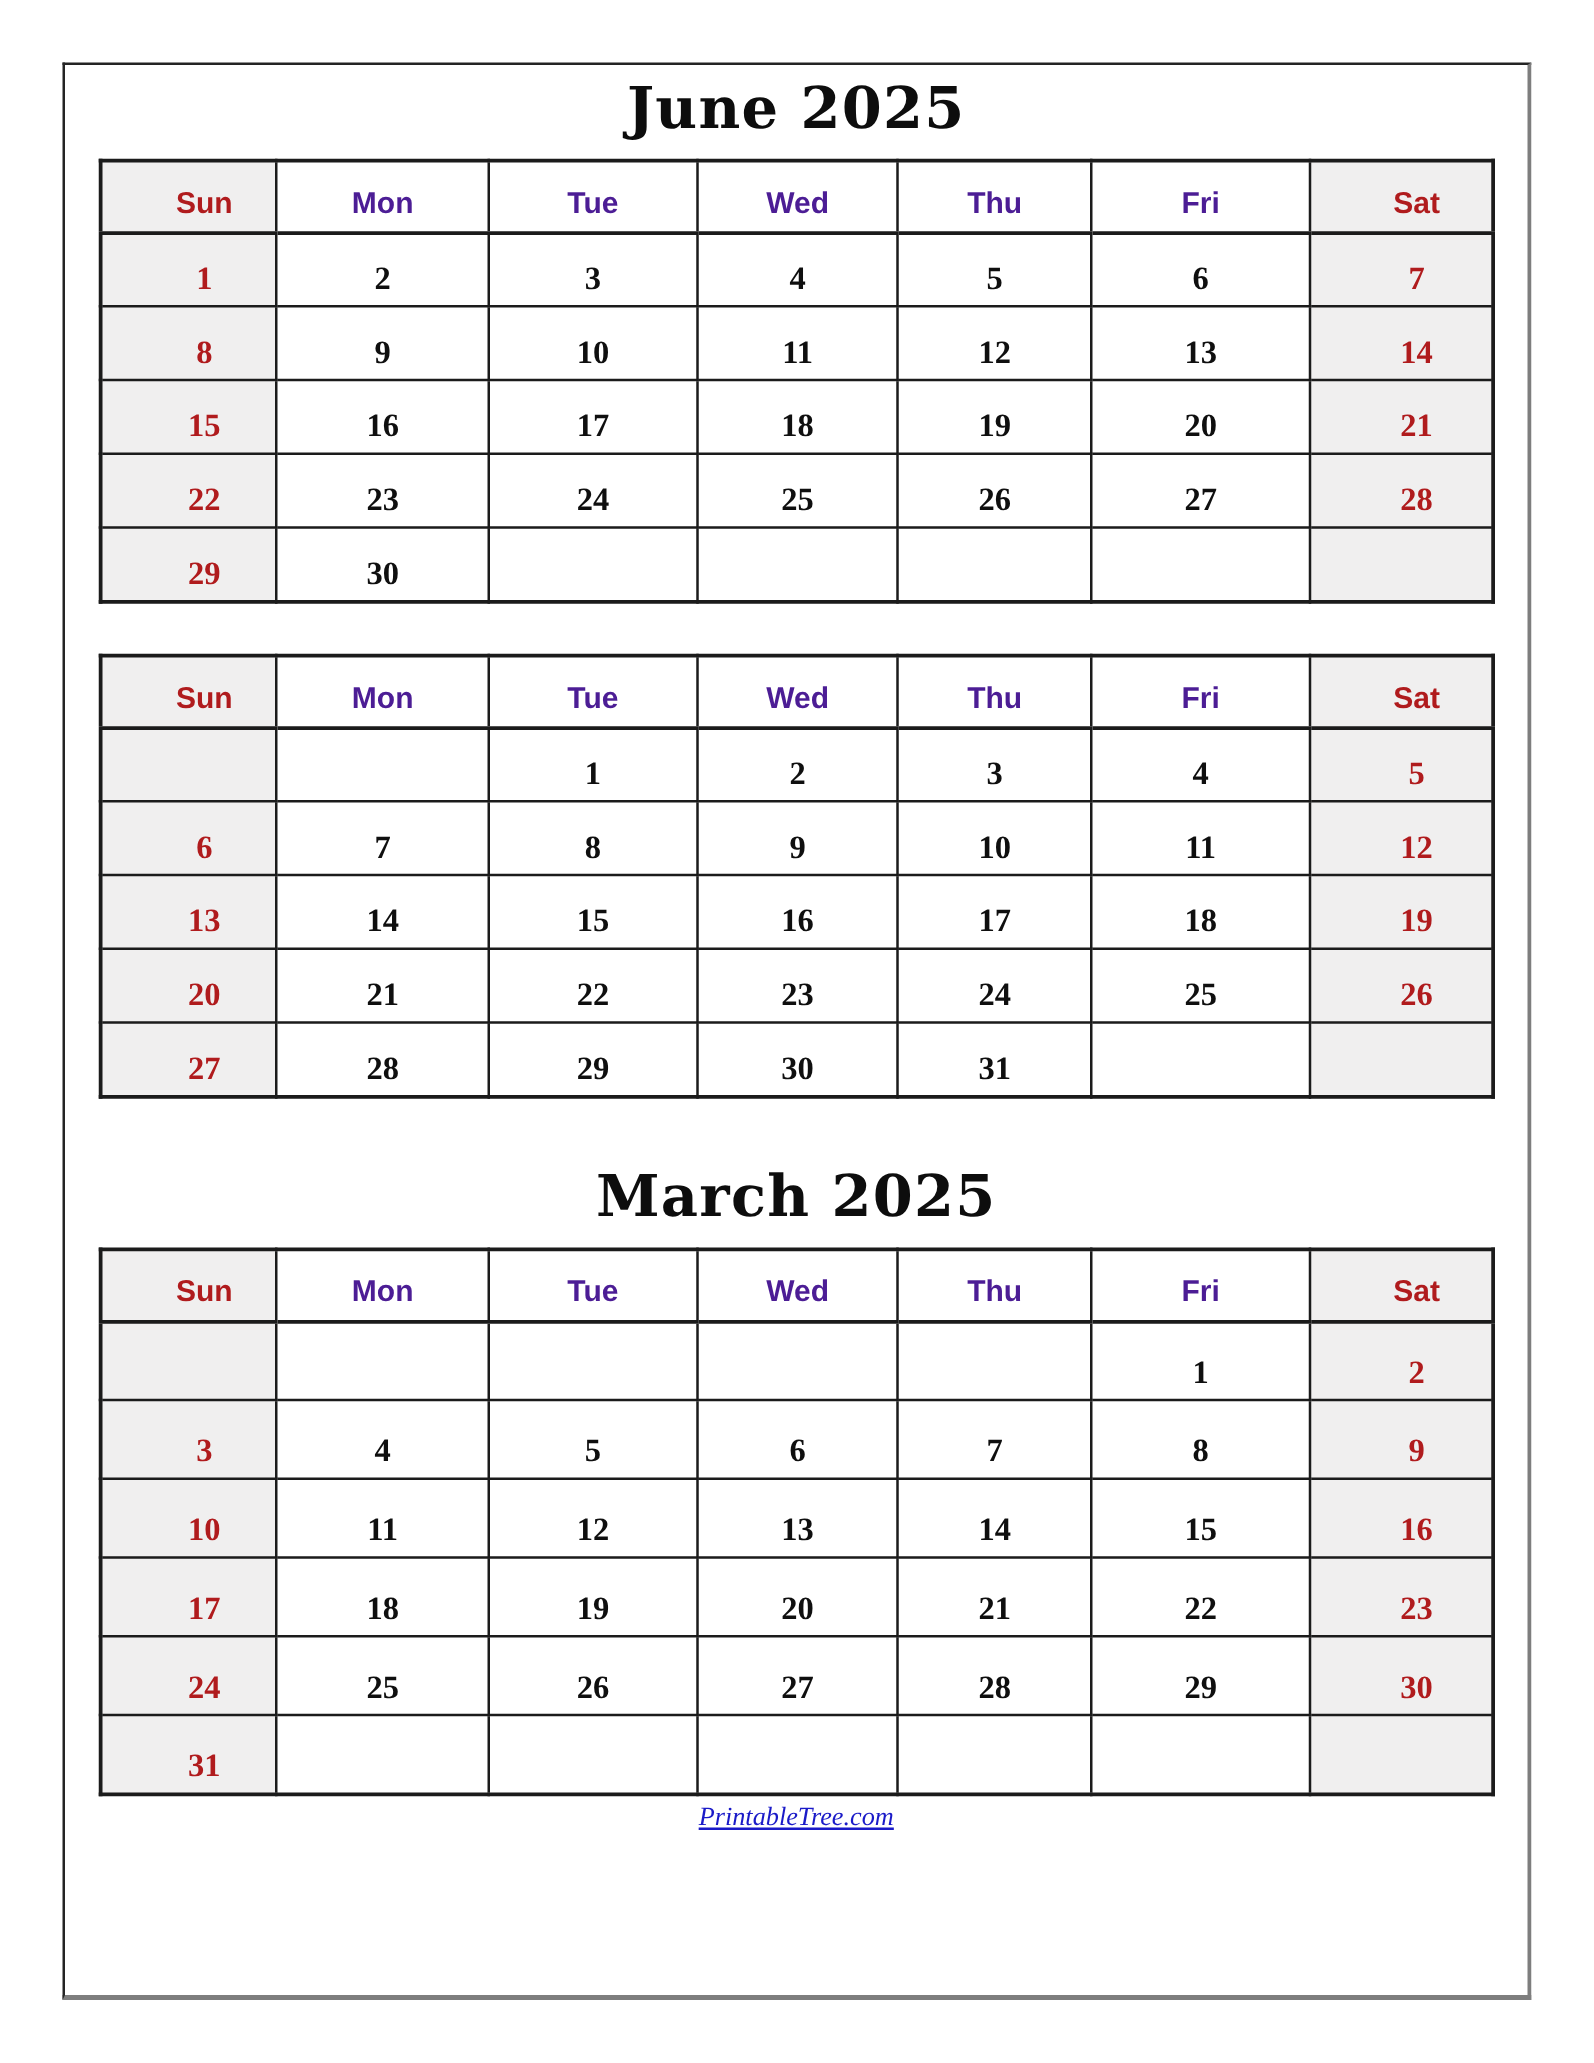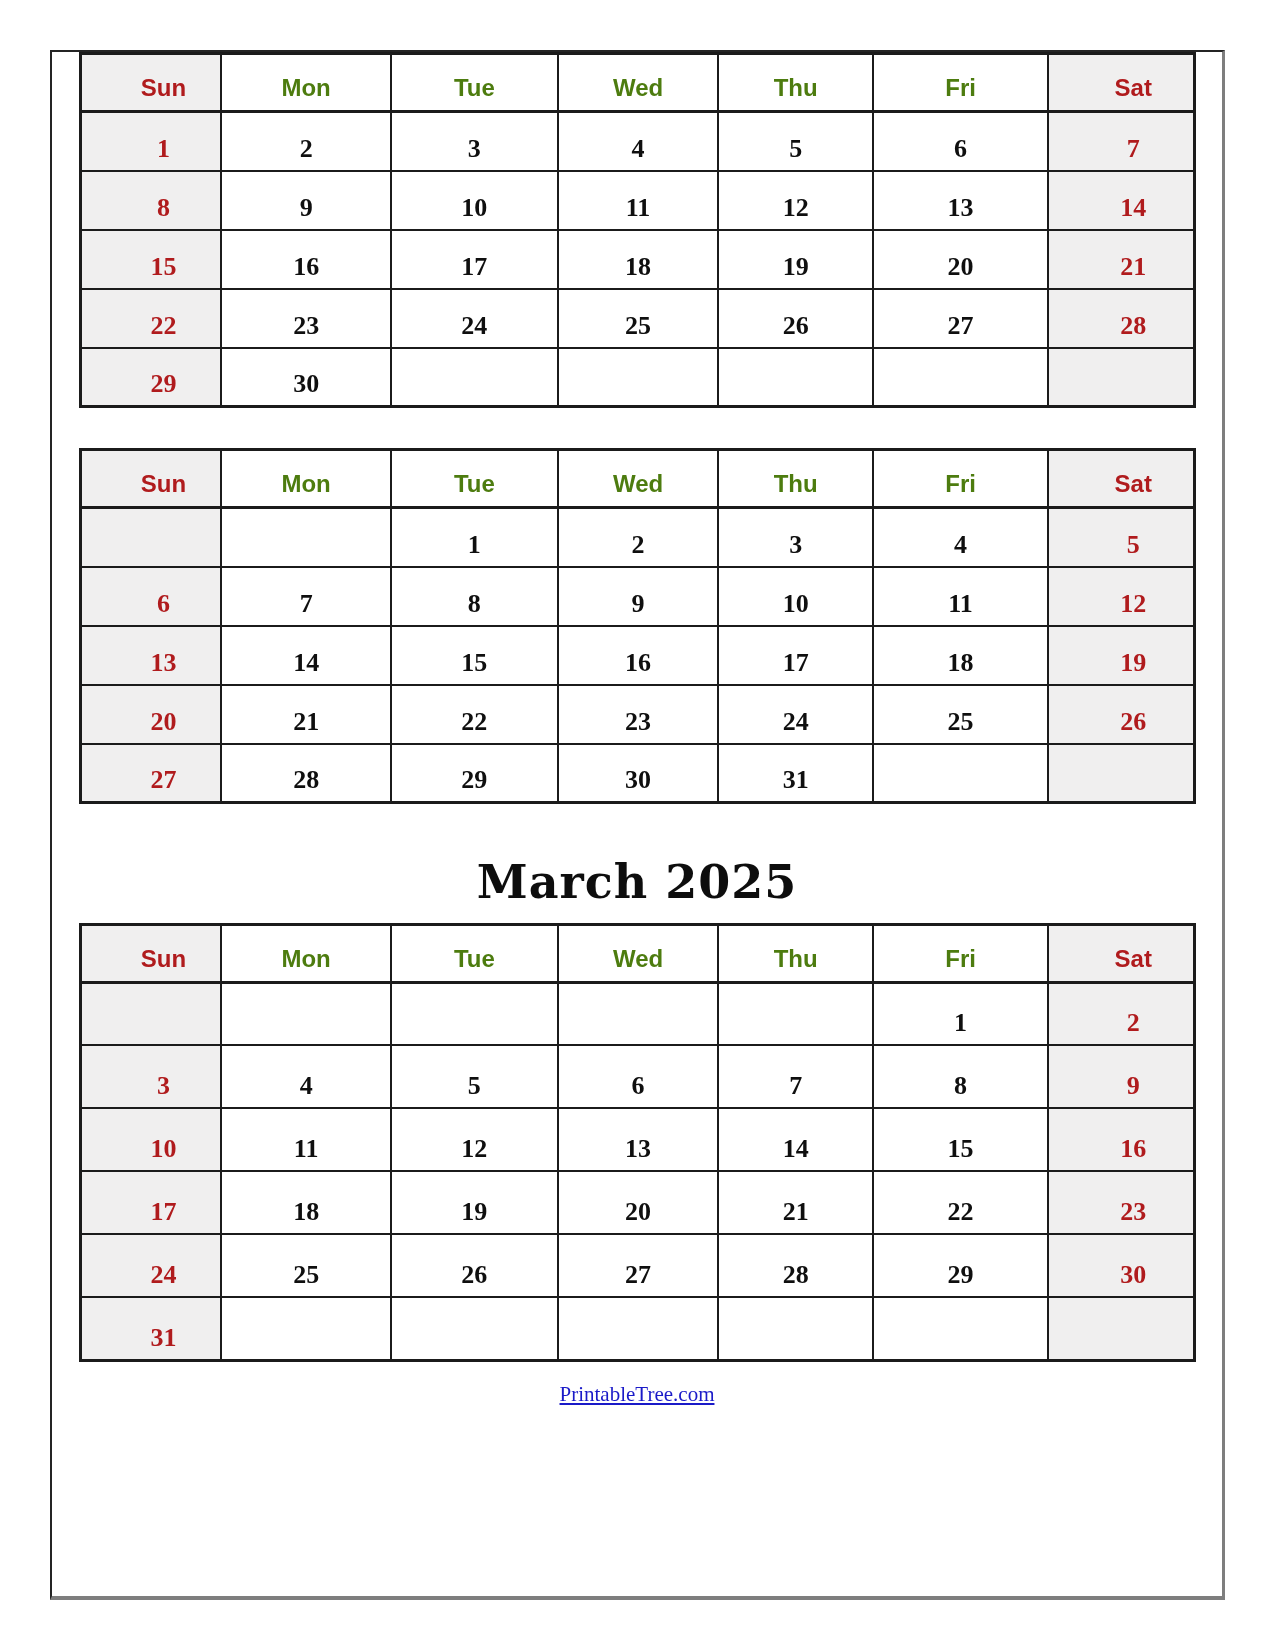--- a/index.html
+++ b/index.html
@@ -49,51 +49,53 @@
   .cal th:nth-child(3), .cal td:nth-child(3) { width: 15.0%; }
   .cal th:nth-child(4), .cal td:nth-child(4) { width: 14.4%; }
   .cal th:nth-child(5), .cal td:nth-child(5) { width: 13.9%; }
   .cal th:nth-child(6), .cal td:nth-child(6) { width: 15.7%; }
   .cal th:nth-child(7), .cal td:nth-child(7) { width: 13.1%; }
   .cal th {
     height: 58px;
     font-family: "Liberation Sans", sans-serif;
     font-weight: 700;
     font-size: 24px;
-    color: #4d7c0f;
+    color: #4c1d95;
     padding-bottom: 8px;
     border-bottom-width: 3px;
   }
   .cal td {
     height: 59px;
     font-family: "Liberation Serif", serif;
     font-weight: 700;
     font-size: 26px;
     color: #0f0f0f;
     padding-bottom: 6px;
   }
   .month-aug .cal td { height: 63px; }
   .cal .weekend { background: var(--weekend-bg, #F0EFEF); color: var(--accent-red, #B01B1D); padding-left: 25px; }
   .footer {
     text-align: center;
-    margin-top: 20px;
+    margin-top: 4px;
+    font-style: italic;
   }
   .footer a {
     font-family: "Liberation Serif", serif;
     font-size: 21px;
     color: var(--link-blue, #1A1AC8);
     text-decoration: underline;
   }
 </style>
 </head>
 <body>
 
 <div class="frame">
 
   <section class="month month-jun">
+    <h1 class="month-title">June 2025</h1>
     <table class="cal">
         <thead>
           <tr>
             <th class="weekend">Sun</th>
             <th>Mon</th>
             <th>Tue</th>
             <th>Wed</th>
             <th>Thu</th>
             <th>Fri</th>
             <th class="weekend">Sat</th>

